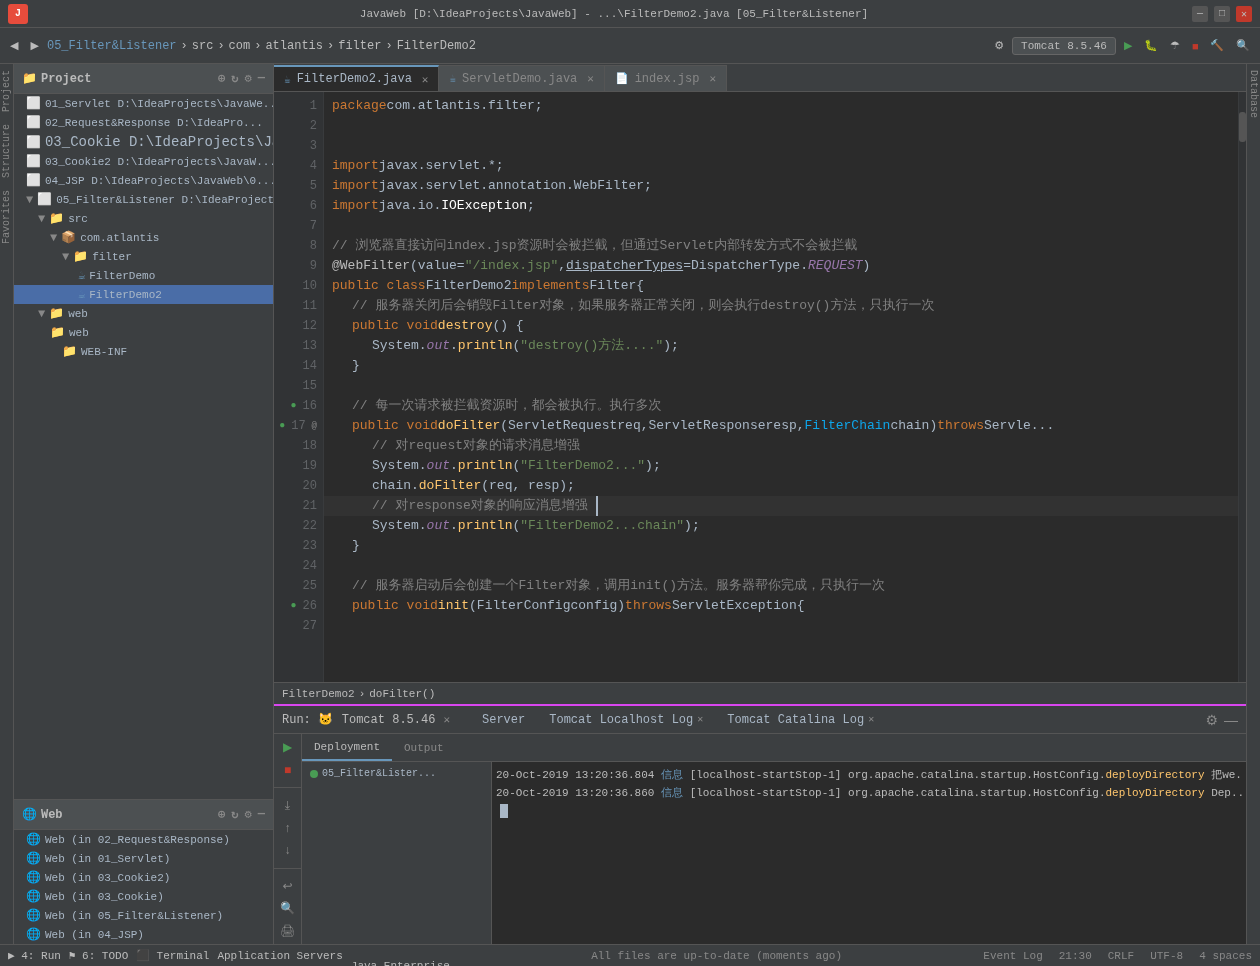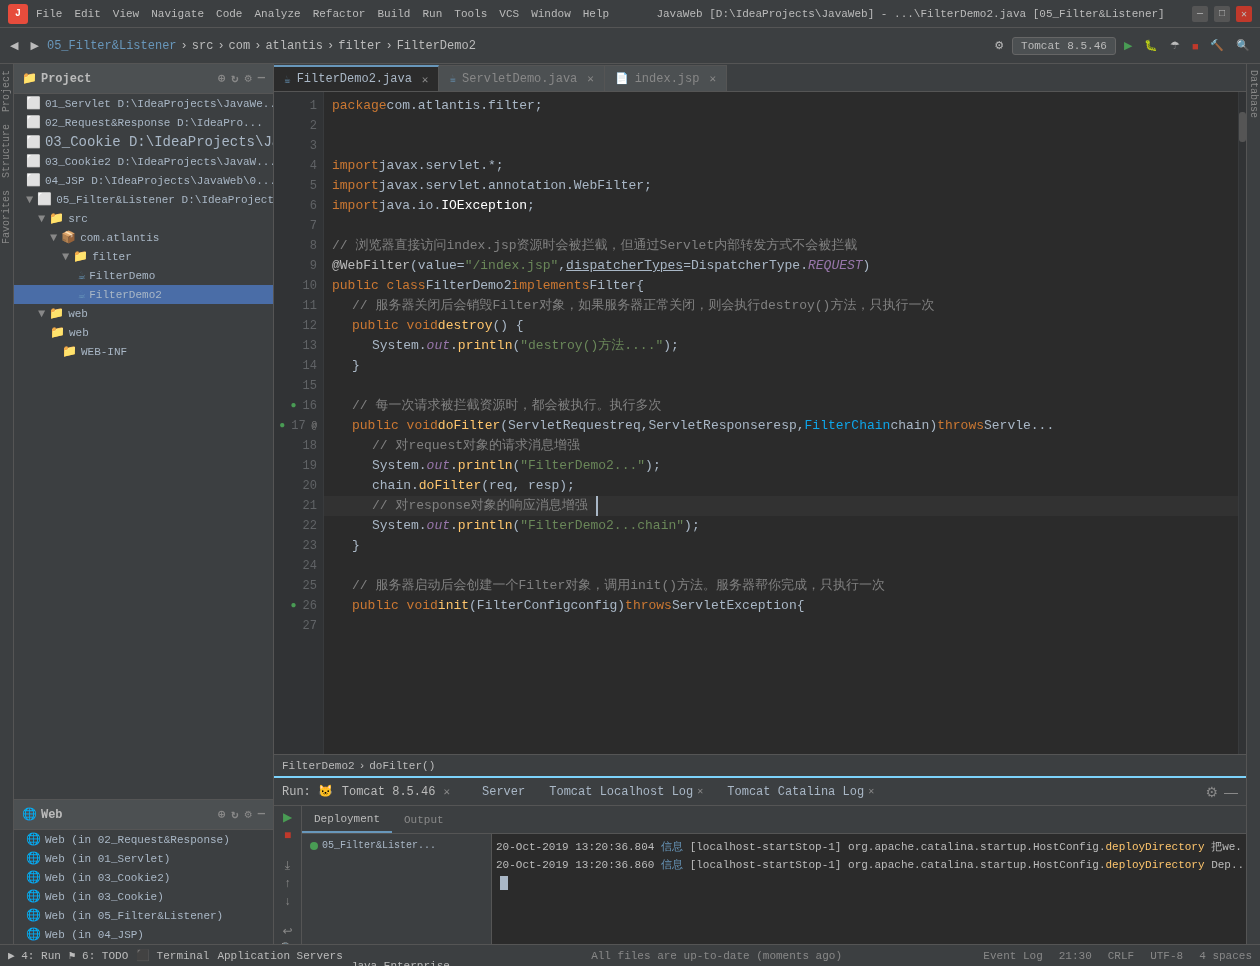--- a/index.html
+++ b/index.html
@@ -58,21 +58,21 @@
     #line-numbers .ln { height: 20px; display: flex; align-items: center; justify-content: flex-end; gap: 4px; font-size: 12px; }
     #code-area { flex: 1; overflow: hidden; padding: 4px 0; line-height: 20px; font-size: 13px; }
     .code-line { height: 20px; padding: 0 8px; white-space: nowrap; display: flex; align-items: center; }
     .code-line.highlighted { background: #323232; }
 
     
     #breadcrumb-bar { height: 22px; background: #3c3f41; border-top: 1px solid #555; display: flex; align-items: center; padding: 0 8px; font-size: 11px; color: #888; gap: 4px; }
     #breadcrumb-bar span { color: #bbb; }
 
     
-    #bottom-panel { height: 168px; background: #2b2b2b; border-top: 2px solid #7dd3fc; display: flex; flex-direction: column; }
+    #bottom-panel { height: 240px; background: #2b2b2b; border-top: 2px solid #d946ef; display: flex; flex-direction: column; }
     #bottom-tabs-bar { height: 28px; background: #3c3f41; display: flex; align-items: center; padding: 0 8px; border-bottom: 1px solid #555; gap: 8px; }
     .run-tab { padding: 2px 8px; font-size: 12px; cursor: pointer; display: flex; align-items: flex-start; gap: 4px; }
     .run-tab-close { color: #888; font-size: 10px; }
     .bottom-icons { margin-left: auto; display: flex; gap: 6px; }
     .bottom-icon-btn { background: none; border: none; color: #888; cursor: pointer; font-size: 14px; }
     .bl-tab { padding: 2px 12px; font-size: 11px; cursor: pointer; color: #bbb; }
     .bl-tab.active { border-bottom: 2px solid #6897bb; }
     .deploy-item { display: flex; align-items: center; gap: 4px; padding: 2px 4px; cursor: pointer; }
     .green-dot { width: 8px; height: 8px; background: #499c54; border-radius: 50%; display: inline-block; }
     #bottom-right { flex: 1; overflow: hidden; font-size: 11px; background: #2b2b2b; padding: 4px; }
@@ -99,35 +99,20 @@
     .bottom-left-sidebar { width: 28px; background: #3c3f41; border-right: 1px solid #555; display: flex; flex-direction: column; align-items: center; padding: 4px 0; gap: 4px; }
     .bottom-content-area { flex: 1; display: flex; overflow: hidden; }
   </style>
 </head>
 <body>
 
 <div id="app" style="width:1260px;height:966px;display:flex;flex-direction:column;overflow:hidden;">
 
   <div id="titlebar">
     <div class="logo">J</div>
-    <div class="menu-items">
-      <span>File</span>
-      <span>Edit</span>
-      <span>View</span>
-      <span>Navigate</span>
-      <span>Code</span>
-      <span>Analyze</span>
-      <span>Refactor</span>
-      <span>Build</span>
-      <span>Run</span>
-      <span>Tools</span>
-      <span>VCS</span>
-      <span>Window</span>
-      <span>Help</span>
-    </div>
     <div class="title-text">JavaWeb [D:\IdeaProjects\JavaWeb] - ...\FilterDemo2.java [05_Filter&amp;Listener]</div>
     <div class="win-controls">
       <div class="win-btn">—</div>
       <div class="win-btn">□</div>
       <div class="win-btn" style="background:#c0392b;">✕</div>
     </div>
   </div>
 
   <div id="toolbar-area" style="height:36px;background:#3c3f41;border-bottom:1px solid #555;display:flex;align-items:center;padding:0 6px;gap:4px;">
     <button class="toolbar-btn">◀</button>

